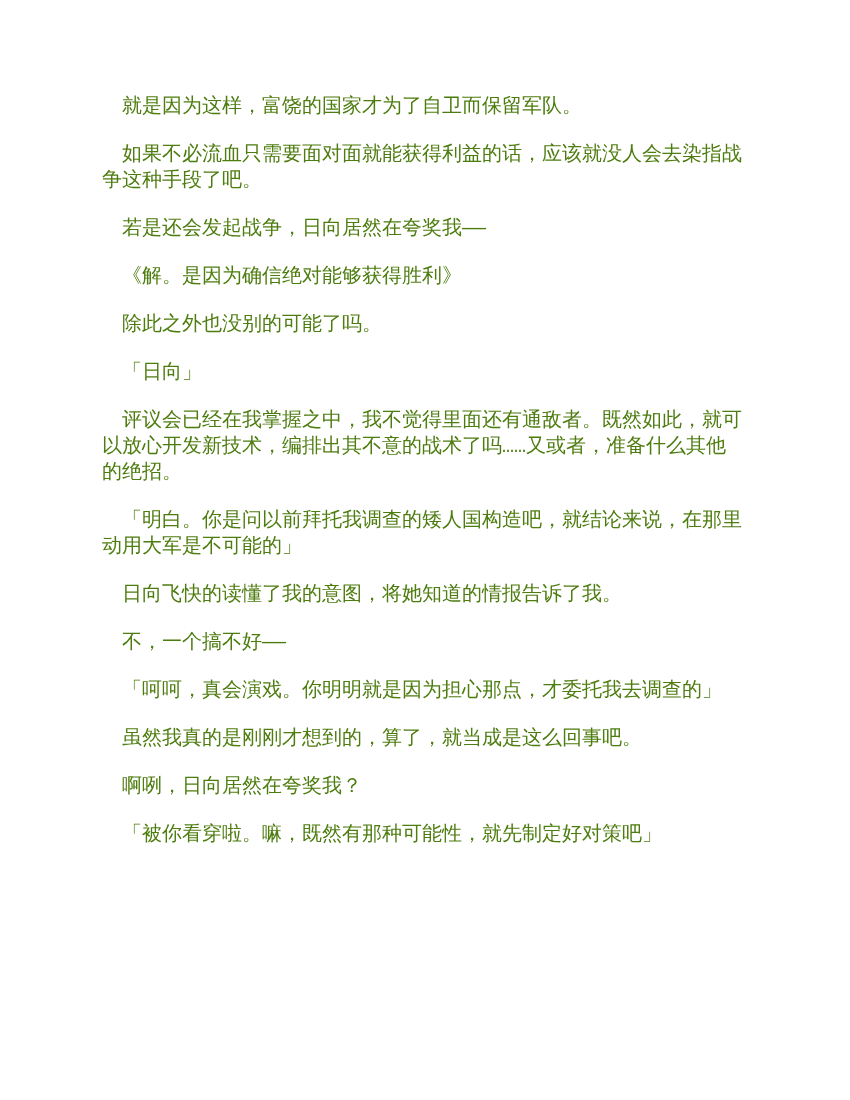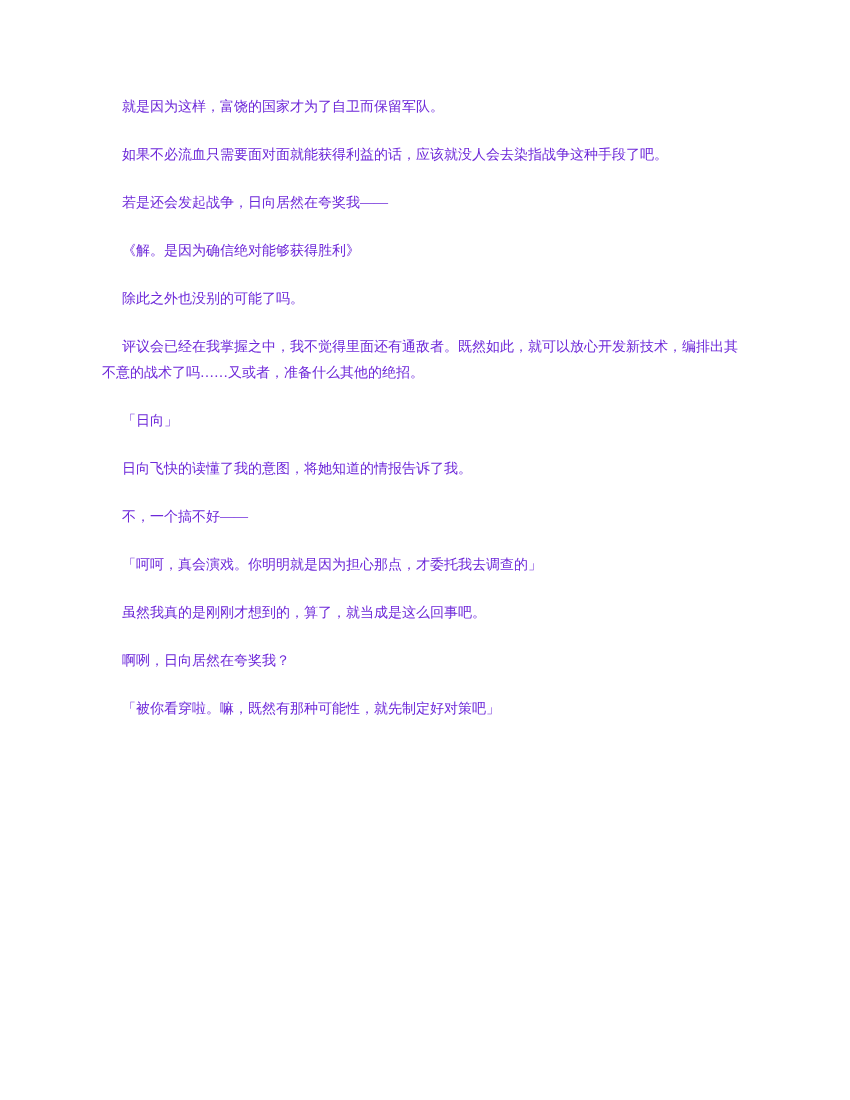--- a/index.html
+++ b/index.html
@@ -2,42 +2,43 @@
 <html><head>
   <meta charset="utf-8">
   <style>
     html, body { margin: 0; padding: 0; background: #ffffff; }
     body { width: 850px; height: 1100px; position: relative; overflow: hidden; }
     .page {
       position: absolute;
       left: 102px;
       top: 94px;
       width: 640px;
-      font-family: Liberation Serif, serif;
-      font-size: 14px;
+      font-family: Liberation Mono, monospace;
+      font-size: 20px;
       line-height: 26px;
-      color: #6d28d9;
+      color: #4d7c0f;
     }
     .para {
       margin: 0 0 22px 0;
       text-indent: 20px;
       word-break: break-all;
       line-break: anywhere;
     }
   </style>
 </head>
 <body>
 
 <div class="page">
   <p class="para">就是因为这样，富饶的国家才为了自卫而保留军队。</p>
   <p class="para">如果不必流血只需要面对面就能获得利益的话，应该就没人会去染指战争这种手段了吧。</p>
   <p class="para">若是还会发起战争，日向居然在夸奖我——</p>
   <p class="para">《解。是因为确信绝对能够获得胜利》</p>
   <p class="para">除此之外也没别的可能了吗。</p>
+  <p class="para">「日向」</p>
   <p class="para">评议会已经在我掌握之中，我不觉得里面还有通敌者。既然如此，就可以放心开发新技术，编排出其不意的战术了吗……又或者，准备什么其他的绝招。</p>
-  <p class="para">「日向」</p>
+  <p class="para">「明白。你是问以前拜托我调查的矮人国构造吧，就结论来说，在那里动用大军是不可能的」</p>
   <p class="para">日向飞快的读懂了我的意图，将她知道的情报告诉了我。</p>
   <p class="para">不，一个搞不好——</p>
   <p class="para">「呵呵，真会演戏。你明明就是因为担心那点，才委托我去调查的」</p>
   <p class="para">虽然我真的是刚刚才想到的，算了，就当成是这么回事吧。</p>
   <p class="para">啊咧，日向居然在夸奖我？</p>
   <p class="para">「被你看穿啦。嘛，既然有那种可能性，就先制定好对策吧」</p>
 </div>
 
 </body></html>

